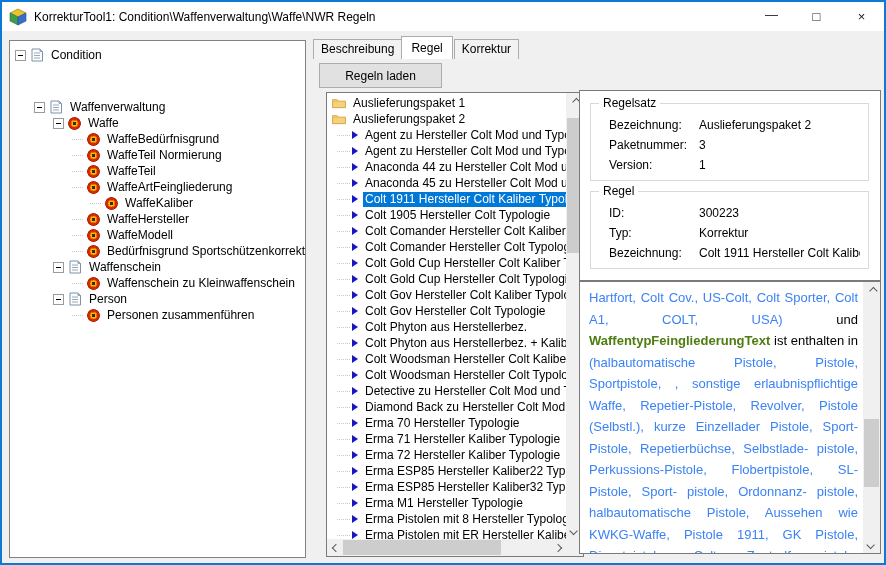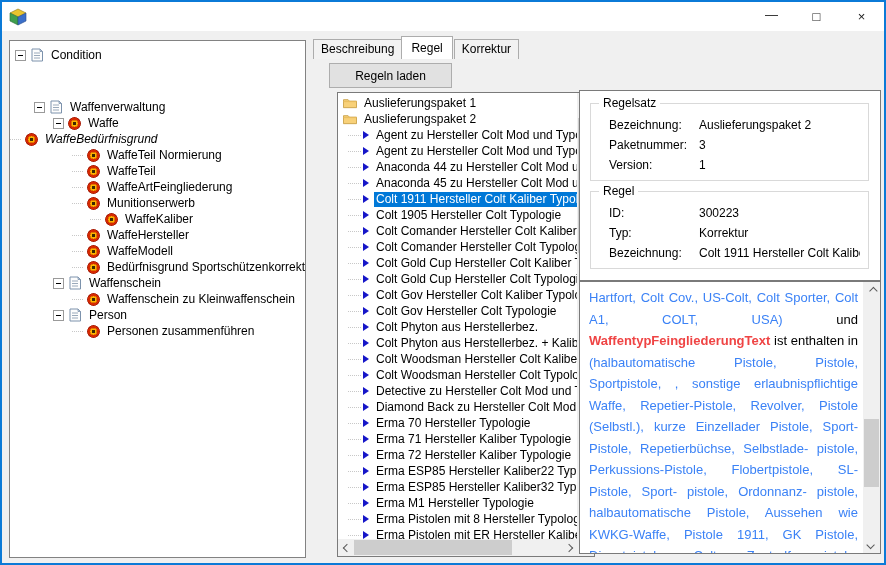--- a/index.html
+++ b/index.html
@@ -23,24 +23,24 @@
   .ic{flex:0 0 auto;display:inline-flex;align-items:center;justify-content:center;width:14px;height:14px;margin-right:4px;}
   .ic-target{width:13px;height:13px;border-radius:50%;background:radial-gradient(circle at 50% 50%,#3c2800 0 1.5px,#ffb300 1.5px 3px,#e07800 3px 3.8px,#d62900 3.8px 5.6px,#a81600 5.6px 6.5px,rgba(0,0,0,0) 6.5px);}
   .lbl{padding:0 3px;line-height:15px;}
   .tree-sel{background:#e9e9e9;}
 
   
   .tabs{position:absolute;left:311px;top:35px;height:22px;display:flex;align-items:flex-end;}
   .tab{background:#f2f2f2;border:1px solid #acacac;border-bottom:none;height:19px;line-height:19px;padding:0 7px;margin-right:1px;}
   .tab.active{background:#fff;height:22px;line-height:22px;position:relative;z-index:2;margin-left:-2px;padding:0 9px;}
 
-  .btn-load{position:absolute;left:327px;top:61px;width:121px;height:23px;background:#e1e1e1;border:1px solid #adadad;display:flex;align-items:center;justify-content:center;}
-
-  
-  .list-panel{position:absolute;left:335px;top:90px;width:256px;height:463px;background:#fff;border:1px solid #7a7a7a;}
+  .btn-load{position:absolute;left:317px;top:61px;width:121px;height:23px;background:#e1e1e1;border:1px solid #adadad;display:flex;align-items:center;justify-content:center;}
+
+  
+  .list-panel{position:absolute;left:324px;top:90px;width:256px;height:463px;background:#fff;border:1px solid #7a7a7a;}
   .list-rows{position:absolute;left:0;top:0;right:17px;bottom:17px;overflow:hidden;}
   .list-row{height:16px;display:flex;align-items:center;white-space:nowrap;overflow:hidden;}
   .list-row:first-child{margin-top:2px;}
   .row-folder{padding-left:5px;}
   .row-rule{padding-left:10px;}
   .stub{flex:0 0 auto;width:13px;height:0;border-bottom:1px dotted #c8c8c8;margin-right:2px;}
   .tri{flex:0 0 auto;width:0;height:0;border-left:6px solid #1616c8;border-top:4.5px solid rgba(0,0,0,0);border-bottom:4.5px solid rgba(0,0,0,0);margin-right:5px;}
   .rule-lbl{flex:1 1 auto;padding:0 2px;line-height:15px;overflow:hidden;}
   .rule-sel{background:#0078d7;color:#fff;}
   .folder-lbl{padding:0 3px;}
@@ -65,36 +65,37 @@
   .gb-regel{top:100px;height:76px;}
   .gb-title{position:absolute;top:-8px;left:8px;background:#fff;padding:0 4px;}
   .f-row{display:flex;margin:0 8px 6px 18px;white-space:nowrap;overflow:hidden;}
   .f-rows{padding-top:14px;}
   .f-label{flex:0 0 90px;}
   .f-value{flex:1 1 auto;overflow:hidden;}
 
   .detail-text{position:absolute;left:577px;top:279px;width:300px;height:271px;background:#fff;border:1px solid #7a7a7a;}
   .rt{position:absolute;left:0;top:0;right:17px;bottom:0;overflow:hidden;padding:5px 5px 0 9px;font-size:13px;line-height:21.5px;text-align:justify;color:#0000f0;}
   .rt .seg-black{color:#000;}
-  .rt .seg-bold{color:#ef4444;font-weight:bold;}
+  .rt .seg-bold{color:#4d7c0f;font-weight:bold;}
   .rt .seg-blue{color:#3b82f6;}
 </style>
 </head>
 <body>
 
 <div class="window">
 
   <div class="titlebar">
     <span class="app-icon">
       <svg viewBox="0 0 18 18" width="18" height="18">
         <polygon points="9,1 17,5 9,9 1,5" fill="#e8c42e" stroke="#8a7414" stroke-width="0.6"></polygon>
         <polygon points="1,5 9,9 9,17 1,13" fill="#3f9e4d" stroke="#2a6e35" stroke-width="0.6"></polygon>
         <polygon points="17,5 9,9 9,17 17,13" fill="#3a6fc9" stroke="#274b8c" stroke-width="0.6"></polygon>
       </svg>
     </span>
+    <span class="title-text">KorrekturTool1: Condition\Waffenverwaltung\Waffe\NWR Regeln</span>
     <div class="win-controls">
       <div class="win-btn min">
           <span>—</span>
         </div>
       <div class="win-btn">
           <span>□</span>
         </div>
       <div class="win-btn">
           <span>×</span>
         </div>
@@ -127,44 +128,39 @@
               <line x1="3" y1="10" x2="9" y2="10" stroke="#9aa9ba" stroke-width="1"></line>
             </svg>
           </span>
           <span class="lbl">Waffenverwaltung</span>
         </div>
         <div class="tree-row" style="padding-left: 43px;">
           <span class="exp"></span>
           <span class="ic ic-target"></span>
           <span class="lbl">Waffe</span>
         </div>
-        <div class="tree-row" style=" font-style: italic;">
+        <div class="tree-row" style="padding-left: 62px;">
           <span class="exp-sp"></span>
           <span class="ic ic-target"></span>
           <span class="lbl">WaffeBedürfnisgrund</span>
         </div>
         <div class="tree-row" style="padding-left: 62px;">
           <span class="exp-sp"></span>
           <span class="ic ic-target"></span>
           <span class="lbl">WaffeTeil Normierung</span>
         </div>
         <div class="tree-row" style="padding-left: 62px;">
           <span class="exp-sp"></span>
           <span class="ic ic-target"></span>
           <span class="lbl">WaffeTeil</span>
         </div>
         <div class="tree-row" style="padding-left: 62px;">
           <span class="exp-sp"></span>
           <span class="ic ic-target"></span>
           <span class="lbl">WaffeArtFeingliederung</span>
-        </div>
-        <div class="tree-row" style="padding-left: 62px;">
-          <span class="exp-sp"></span>
-          <span class="ic ic-target"></span>
-          <span class="lbl">Munitionserwerb</span>
         </div>
         <div class="tree-row" style="padding-left: 80px;">
           <span class="exp-sp"></span>
           <span class="ic ic-target"></span>
           <span class="lbl">WaffeKaliber</span>
         </div>
         <div class="tree-row" style="padding-left: 62px;">
           <span class="exp-sp"></span>
           <span class="ic ic-target"></span>
           <span class="lbl">WaffeHersteller</span>

